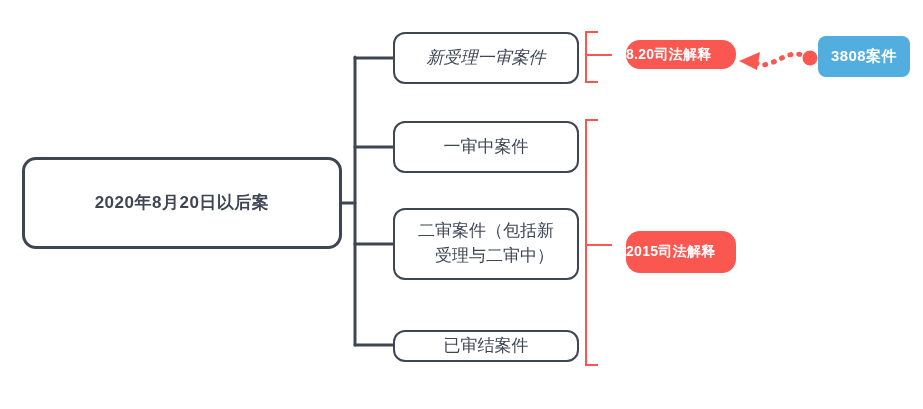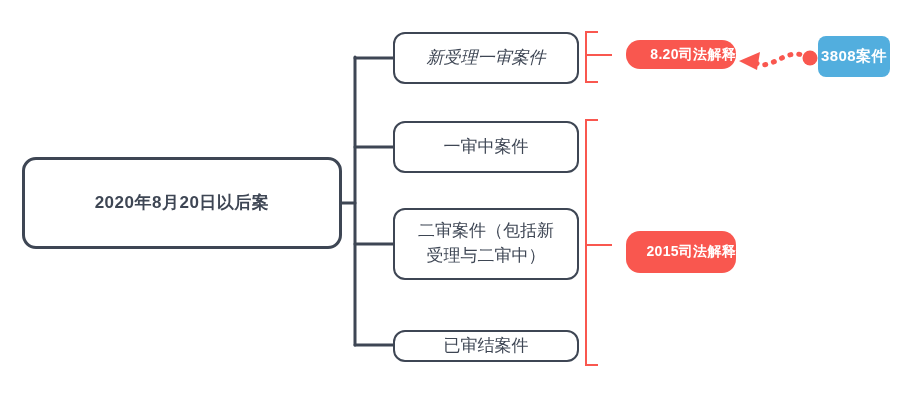--- a/index.html
+++ b/index.html
@@ -59,49 +59,49 @@
     width: 186px;
     font-size: 17px;
     line-height: 1.45;
   }
   .node-c1 { top: 32px;  height: 52px; font-style: italic; }
   .node-c2 { top: 121px; height: 52px; }
   .node-c3 { top: 208px; height: 72px; }
   .node-c4 { top: 330px; height: 32px; }
 
   .node-c3 .txt {
-    text-align: center;
+    text-align: right;
     padding: 0 14px;
   }
 
   
   .pill {
     position: absolute;
     box-sizing: border-box;
     background: #f9574f;
     color: #ffffff;
     border-radius: 14px;
     display: flex;
     align-items: center;
-    justify-content: flex-end;
+    justify-content: flex-start;
     font-size: 14px;
     font-weight: bold;
     letter-spacing: 0.3px;
     white-space: nowrap;
     z-index: 4;
   }
   .pill-820  { left: 626px; top: 40px;  width: 110px; height: 29px; }
   .pill-2015 { left: 626px; top: 231px; width: 110px; height: 42px; }
 
   
   .badge-blue {
     position: absolute;
     left: 818px;
     top: 36px;
-    width: 72px;
+    width: 92px;
     height: 41px;
     box-sizing: border-box;
     background: #52aede;
     color: #ffffff;
     border-radius: 8px;
     display: flex;
     align-items: center;
     justify-content: center;
     font-size: 15px;
     font-weight: bold;

